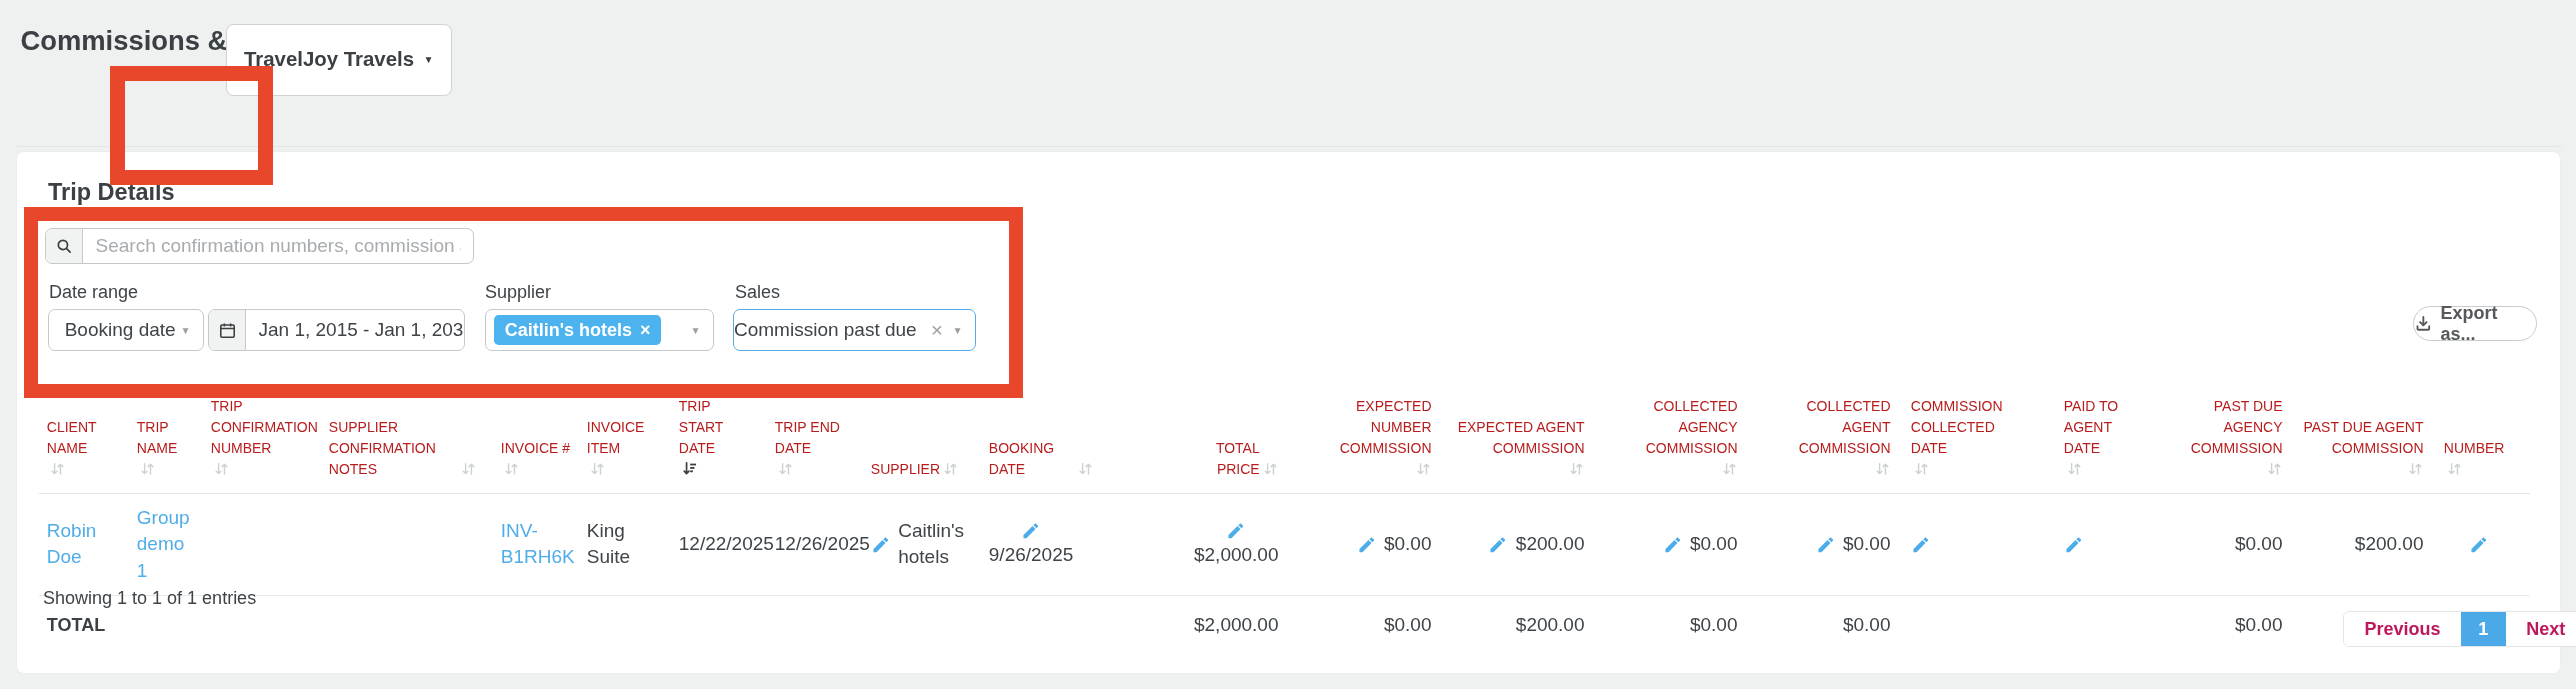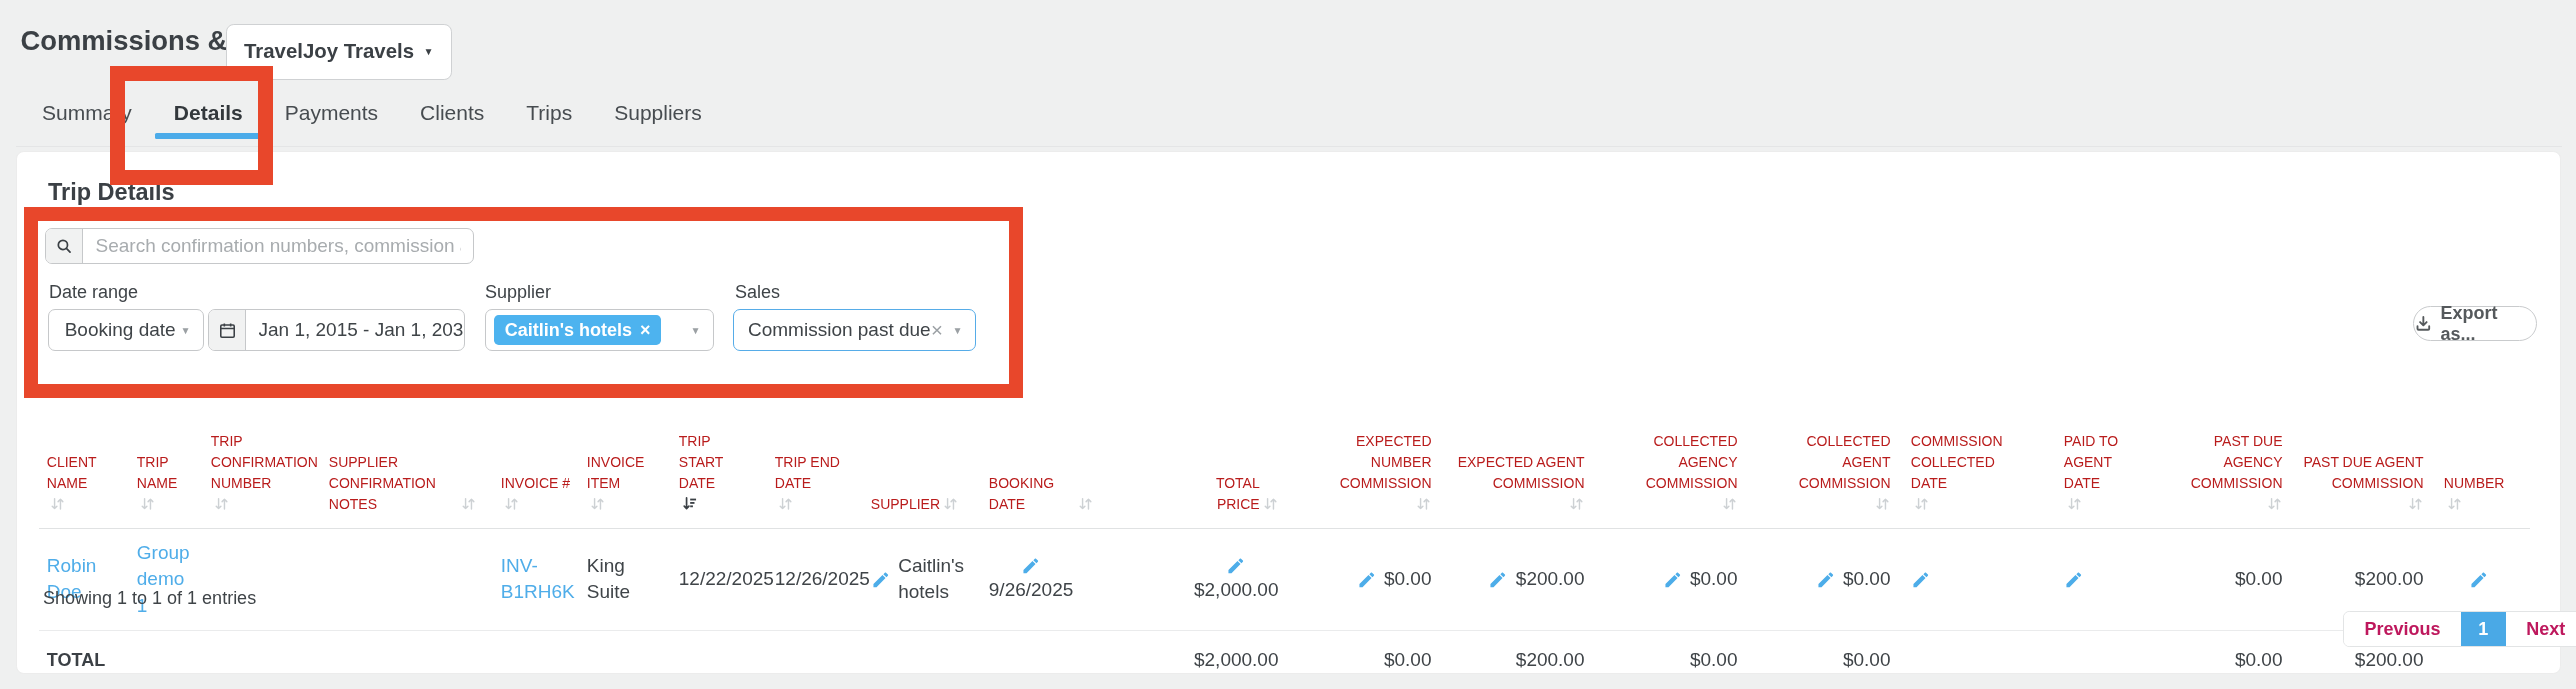--- a/index.html
+++ b/index.html
@@ -9,21 +9,21 @@
     font-family:"Liberation Sans","DejaVu Sans",sans-serif;
     color:#3f4448;
     -webkit-font-smoothing:antialiased;
   }
   .page{position:relative;width:2576px;height:689px;}
 
   
   .app-title{position:absolute;left:20.4px;top:25px;font-size:27.4px;font-weight:bold;color:#3b4045;}
   .brand-btn{
     position:absolute;left:226px;top:23.5px;height:38px;
-    display:flex;align-items:center;gap:9.4px;padding:8px 17px;
+    display:flex;align-items:center;gap:9.4px;padding:16px 17px;
     background:#fff;border:0.8px solid #cfd1d3;border-radius:7.8px;
     font-size:20.4px;font-weight:bold;color:#3b4045;cursor:pointer;
   }
   .brand-btn .caret{font-size:10.2px;color:#3b4045;}
 
   
   .tabs{position:absolute;left:0;top:99px;display:flex;padding-left:42px;gap:42px;}
   .tab{position:relative;font-size:21px;color:#474c50;cursor:pointer;line-height:27px;}
   .tab.active{font-weight:bold;color:#33383c;}
   .tab.active::after{
@@ -84,21 +84,21 @@
     border:0;outline:0;flex:1;padding:0 12.5px;font-size:19px;color:#3f4448;
     font-family:"Liberation Sans","DejaVu Sans",sans-serif;background:transparent;
   }
   .sel-supplier{left:485px;width:229px;padding-left:7.8px;}
   .chip{
     display:flex;align-items:center;gap:7.8px;background:#4db3ef;color:#fff;
     font-size:18px;font-weight:bold;border-radius:4.7px;padding:4.7px 11px;cursor:pointer;
   }
   .chip .chip-x{font-weight:bold;cursor:pointer;}
   .sel-status{
-    left:733px;width:243px;border:1.6px solid #56ace8;padding-left:14px;
+    left:733px;width:243px;border:1.6px solid #56ace8;
     font-size:19px;color:#3f4448;
   }
   .sel-status .clear-x{margin-left:auto;color:#9ba0a4;font-size:20.4px;padding-right:9.4px;cursor:pointer;}
   .sel-status .caret{margin-left:0;}
 
   
   .export-btn{
     position:absolute;left:2413px;top:306px;width:124px;height:35px;box-sizing:border-box;
     background:#fff;border:0.8px solid #c9cbcd;border-radius:18px;
     display:flex;align-items:center;justify-content:center;gap:7.8px;
@@ -125,21 +125,21 @@
   .hw{display:inline-block;}
   th:nth-child(3) .hw{max-width:114px;}
   th:nth-child(4) .hw{max-width:129px;}
   th:nth-child(7) .hw{max-width:69px;}
   th:nth-child(8) .hw{max-width:86px;}
   th:nth-child(10) .hw{max-width:86px;}
   th:nth-child(11) .hw{max-width:72px;}
   th:nth-child(12) .hw{max-width:116px;}
   th:nth-child(13) .hw{max-width:150px;}
   th:nth-child(14) .hw{max-width:116px;}
-  th:nth-child(15) .hw{max-width:116px;margin-top:35px;}
+  th:nth-child(15) .hw{max-width:116px;}
   th:nth-child(16) .hw{max-width:119px;}
   th:nth-child(17) .hw{max-width:78px;}
   th:nth-child(18) .hw{max-width:150px;}
   th:nth-child(19) .hw{max-width:150px;}
 
   .sorticon{width:15.7px;height:15.7px;vertical-align:-2.4px;color:#cdd1d4;margin-left:3.1px;}
   .sorticon.active{color:#3b4045;}
 
   a.cell-link{color:#4fade9;text-decoration:none;cursor:pointer;}
   .pencil{width:19.6px;height:19.6px;color:#4dade9;flex:0 0 auto;cursor:pointer;vertical-align:middle;}
@@ -196,28 +196,20 @@
 </svg>
 
 <div class="page">
 
   <div class="app-title">Commissions &amp; Sales</div>
   <div class="brand-btn">
     <span>TravelJoy Travels</span>
     <span class="caret">▼</span>
   </div>
 
-  <div class="tabs">
-    <span class="tab">Summary</span>
-    <span class="tab active">Details</span>
-    <span class="tab">Payments</span>
-    <span class="tab">Clients</span>
-    <span class="tab">Trips</span>
-    <span class="tab">Suppliers</span>
-  </div>
   <div class="tabs-divider"></div>
 
   <div class="card"></div>
   <div class="panel-title">Trip Details</div>
 
   <div class="search-box">
     <span class="search-prefix">
       <svg width="19" height="19" viewBox="0 0 24 24">
           <use href="#sym-search"></use>
         </svg>

